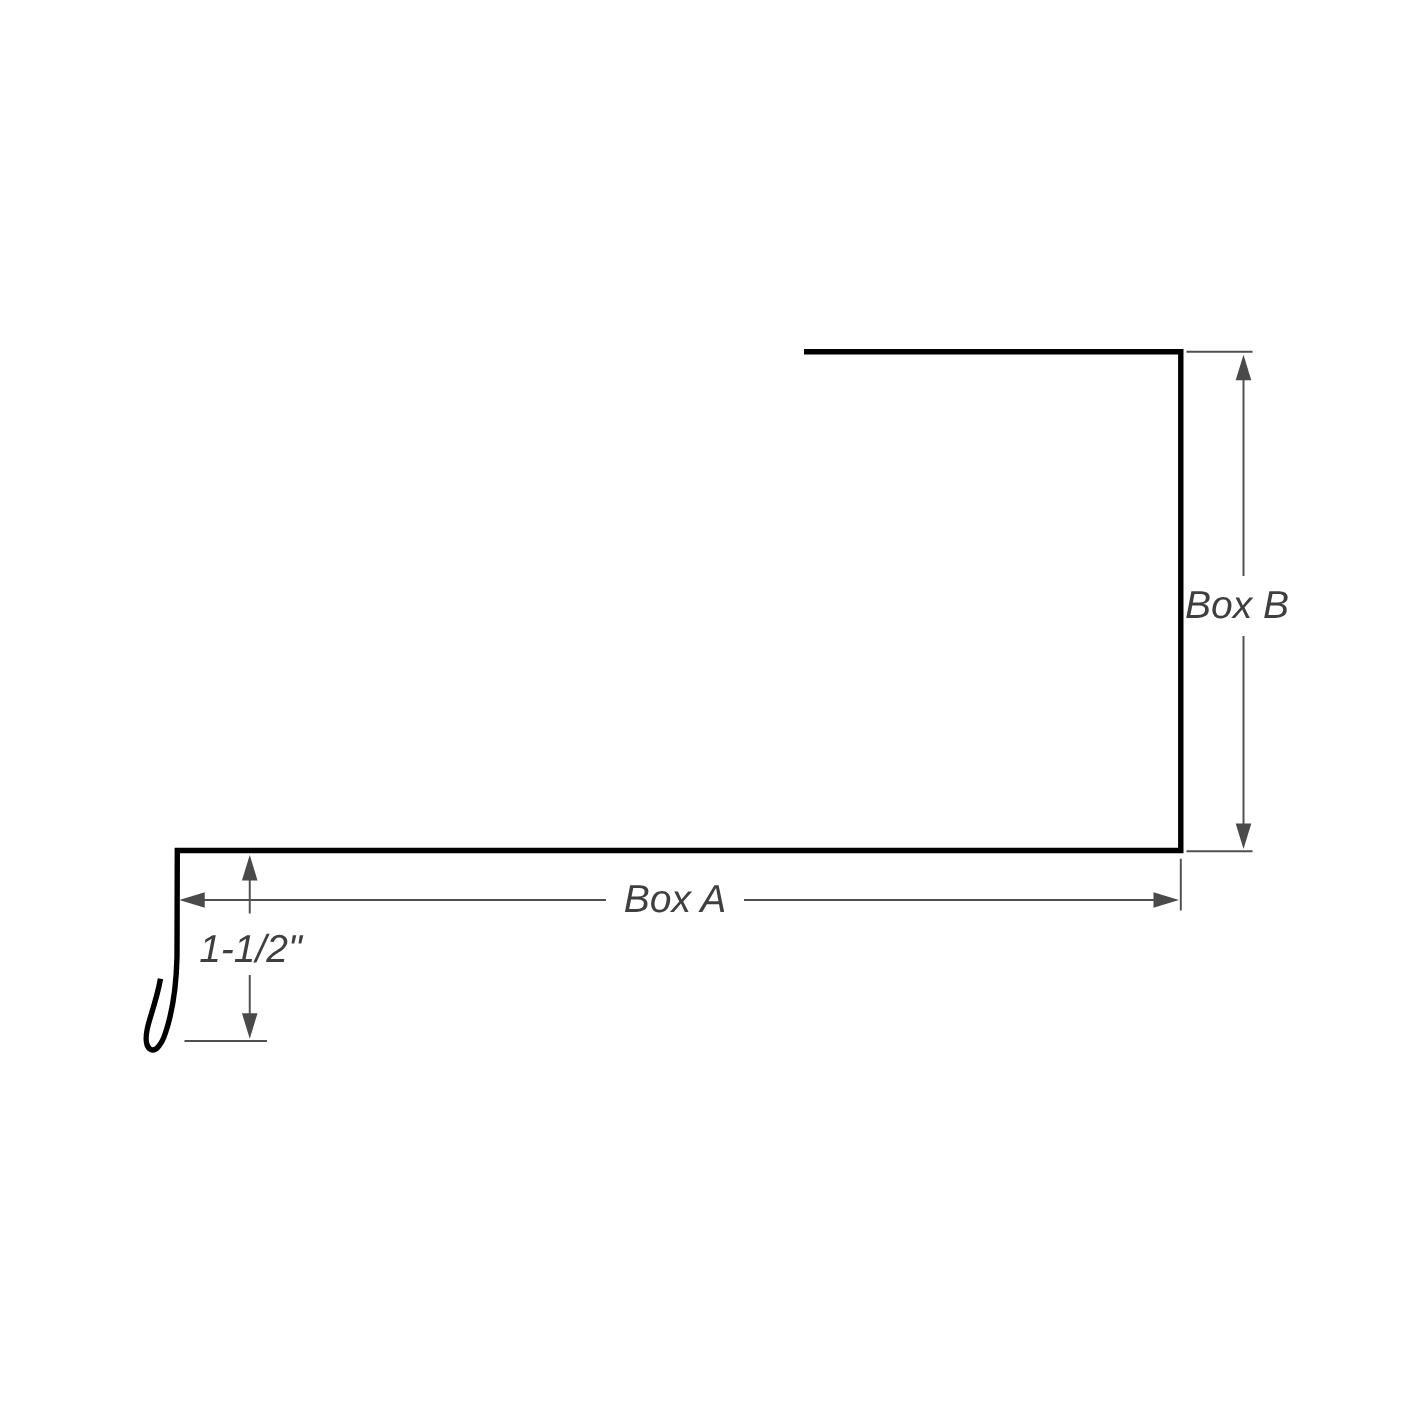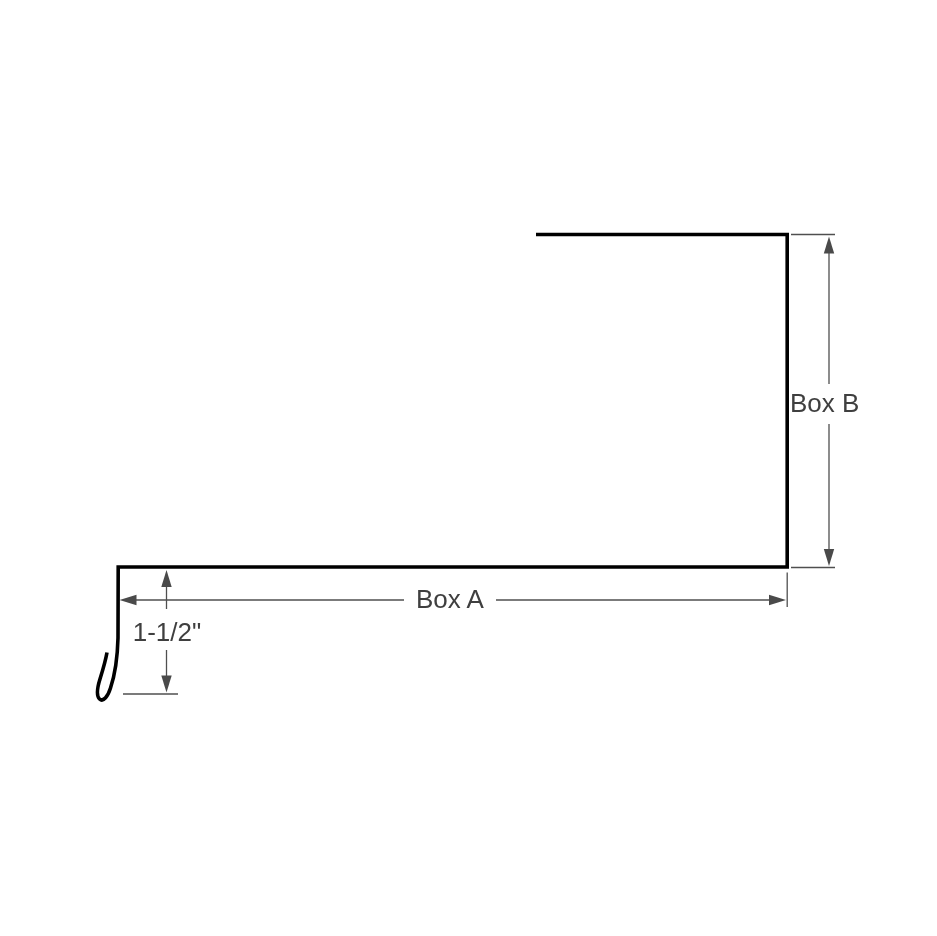--- a/index.html
+++ b/index.html
@@ -7,20 +7,21 @@
     padding: 0;
     background: #ffffff;
   }
   .canvas {
     position: relative;
     width: 937px;
     height: 936px;
     background: #ffffff;
     overflow: hidden;
     font-family: "Liberation Sans", sans-serif;
+    font-style: italic;
   }
   svg {
     display: block;
   }
   .profile {
     fill: none;
     stroke: #000000;
     stroke-width: 3.6;
     stroke-linejoin: miter;
     stroke-linecap: butt;

